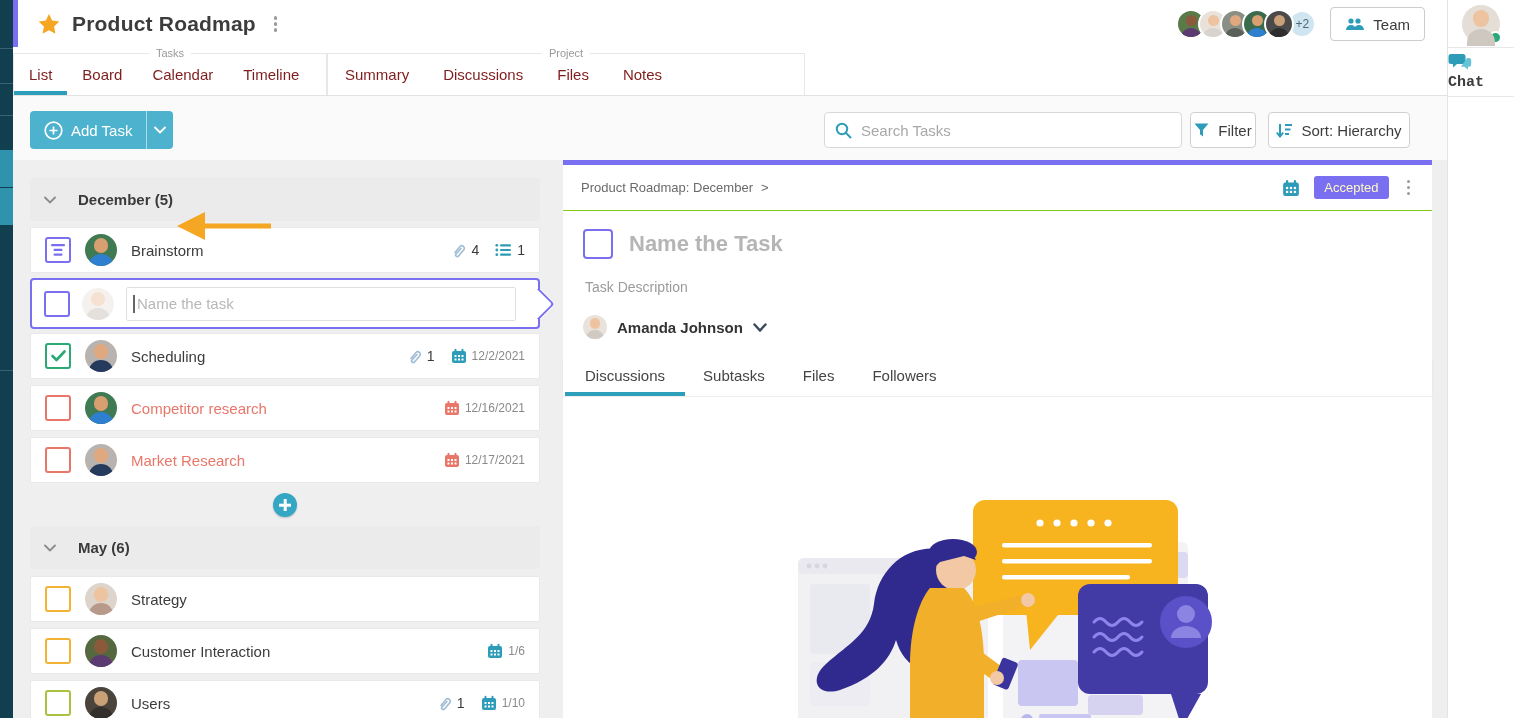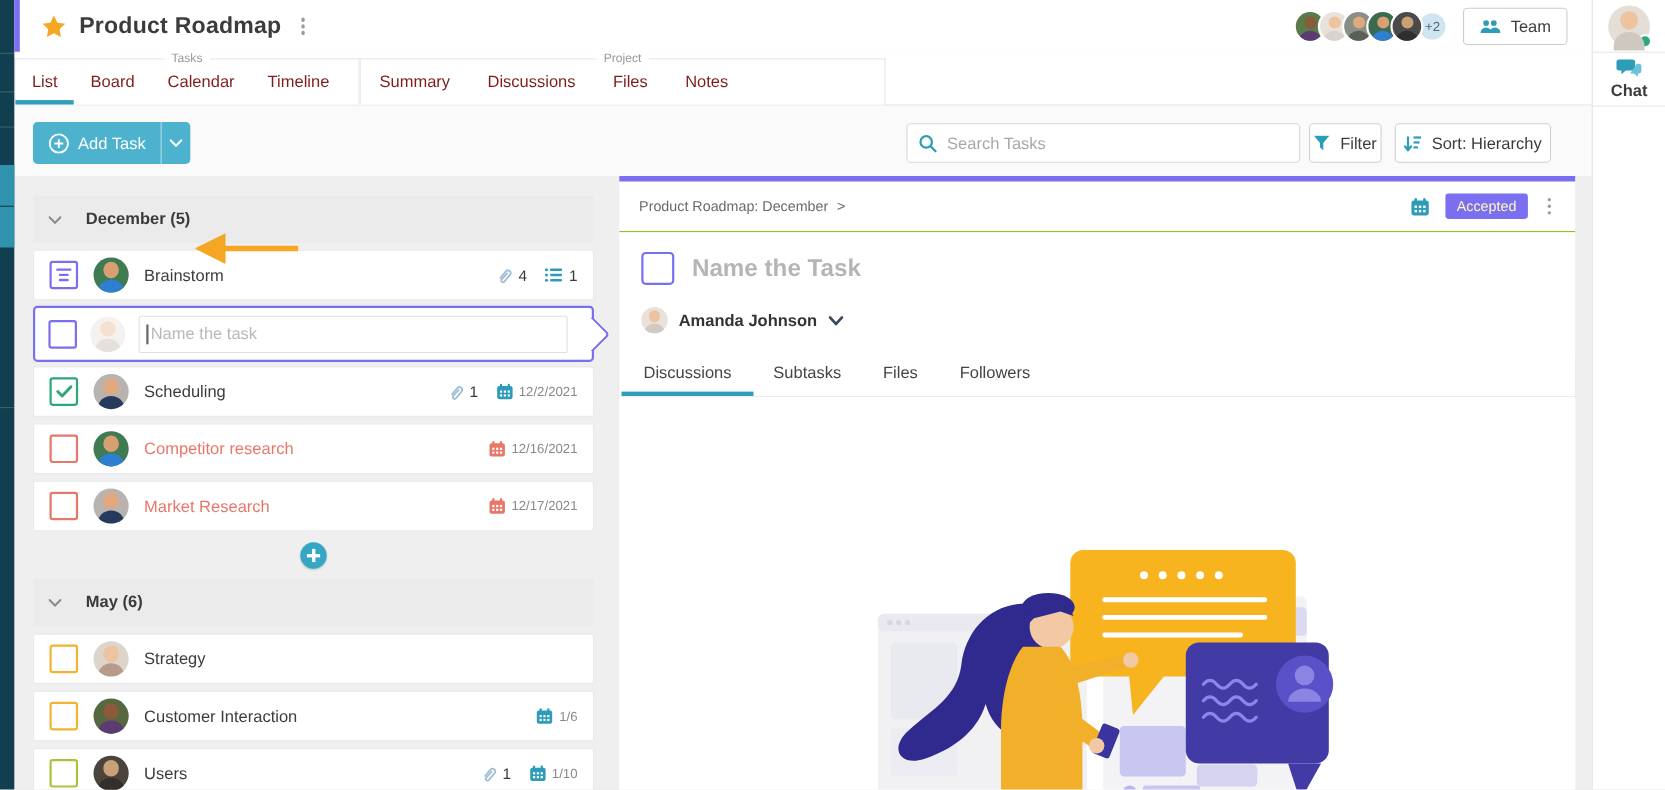--- a/index.html
+++ b/index.html
@@ -97,21 +97,21 @@
   .dtab { position:relative; padding:10px 2px 12px 2px; font-size:15px; color:#444; cursor:pointer; }
   .dtab.active::after { content:""; position:absolute; left:-18px; right:-18px; bottom:0; height:4px; background:#2d9fba; }
   .dbody { position:relative; flex:1; background:#fff; overflow:hidden; }
   .illus { position:absolute; left:50%; bottom:-14px; transform:translateX(-50%); }
 
   
   .rightbar { position:absolute; right:0; top:0; width:67px; height:718px; background:#fff; border-left:1px solid #e4e4e4; z-index:3; display:flex; flex-direction:column; }
   .rb-user { height:48px; border-bottom:1px solid #e8e8e8; display:flex; align-items:center; justify-content:center; }
   .rb-user .avatar { width:38px; height:38px; position:relative; overflow:visible; }
   .statusdot { position:absolute; right:-2px; bottom:-1px; width:13px; height:13px; border-radius:50%; background:#2aa87a; border:2px solid #fff; }
-  .rb-chat { height:49px; border-bottom:1px solid #e8e8e8; display:flex; flex-direction:column; align-items:center; justify-content:center; gap:2px; cursor:pointer; }
+  .rb-chat { height:49px; border-bottom:1px solid #e8e8e8; display:flex; flex-direction:column; align-items:flex-start; justify-content:center; gap:2px; cursor:pointer;font-family:Liberation Mono, monospace; }
   .rb-chat .clabel { font-size:15px; font-weight:bold; color:#3c3c3c; }
   .rb-list { flex:1; display:flex; flex-direction:column; align-items:center; padding-top:19px; gap:17px; }
   .rb-list .avatar { width:34px; height:34px; cursor:pointer; }
   .ring-purple { box-shadow:0 0 0 3px #a963c8; }
   .ring-yellow { box-shadow:0 0 0 3px #f0d428; }
   .initials { background:#2d9cb8; color:#fff; font-size:14px; font-weight:bold; display:flex; align-items:center; justify-content:center; border-radius:50%; }
 
   
   .avatar { border-radius:50%; position:relative; overflow:hidden; background:var(--bg,#ddd); flex:0 0 auto; }
   .avatar::before { content:""; position:absolute; width:44%; height:44%; left:28%; top:14%; border-radius:50%; background:var(--skin,#e8b28e); }
@@ -495,20 +495,21 @@
             <i></i>
             <i></i>
           </span>
       </span>
     </div>
     <div class="dtitle-block">
       <div class="dtitle-row">
         <span class="dcb"></span>
         <span class="dtitle">Name the Task</span>
       </div>
+      <div class="ddesc">Task Description</div>
       <div class="assignee">
         <span class="avatar" style="--bg:#e8e2da;--shirt:#d0cac2;--skin:#eec3a0"></span>
         <span class="aname">Amanda Johnson</span>
         <span>
           <svg width="14" height="9" viewBox="0 0 14 9">
               <polyline points="1.5,1.5 7,7.5 12.5,1.5" fill="none" stroke="#3a4a5a" stroke-width="2.4" stroke-linecap="round"></polyline>
             </svg>
         </span>
       </div>
     </div>

